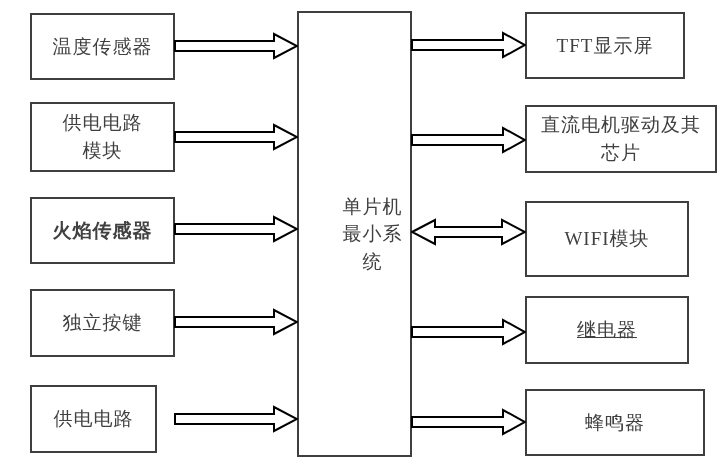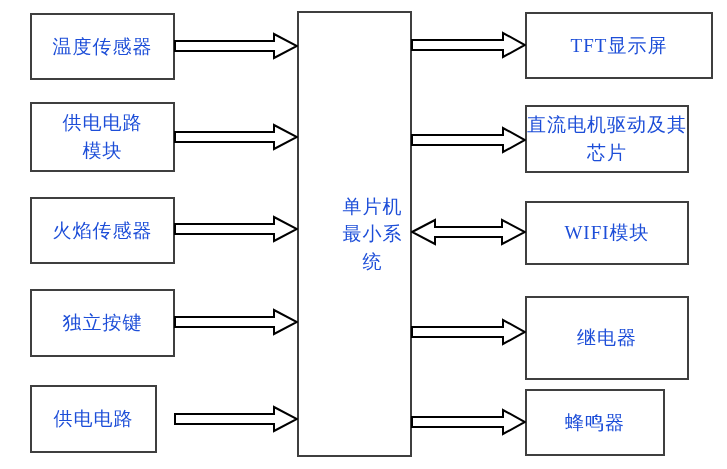--- a/index.html
+++ b/index.html
@@ -1,21 +1,21 @@
 <!DOCTYPE html>
 <html><head>
 <meta charset="utf-8">
 <style>
   html,body{margin:0;padding:0;background:#ffffff;}
   #canvas{
     position:relative;
     width:727px;height:469px;
     background:#ffffff;
     font-family:"Liberation Serif","DejaVu Serif",serif;
-    color:#1d4ed8;
+    color:#404040;
     overflow:hidden;
   }
   .node{
     position:absolute;
     box-sizing:border-box;
     border:2px solid #3f3f3f;
     background:#ffffff;
     display:flex;
     align-items:center;
     justify-content:center;
@@ -23,31 +23,31 @@
     font-size:19px;
     letter-spacing:1px;
     line-height:1.45;
     white-space:pre-line;
   }
   .arrow{position:absolute;display:block;}
   .arrow polygon{fill:#ffffff;stroke:#000000;stroke-width:2;stroke-linejoin:miter;}
   
   #n-temp  {left:30px; top:13px;  width:145px;height:67px;}
   #n-smoke {left:30px; top:102px; width:145px;height:70px;}
-  #n-flame {left:30px; top:197px; width:145px;height:67px;}
+  #n-flame {left:30px; top:197px; width:145px;height:67px;font-weight:bold;}
   #n-key   {left:30px; top:289px; width:145px;height:68px;text-align:center;}
   #n-power {left:30px; top:385px; width:127px;height:68px;}
   
   #n-mcu   {left:297px;top:11px;  width:115px;height:446px;padding-left:36px;}
   
-  #n-tft   {left:525px;top:12px;  width:188px;height:67px;}
-  #n-motor {left:525px;top:105px; width:164px;height:68px;}
-  #n-wifi  {left:525px;top:201px; width:164px;height:64px;}
-  #n-relay {left:525px;top:296px; width:164px;height:84px;}
-  #n-buzz  {left:525px;top:389px; width:140px;height:67px;}
+  #n-tft   {left:525px;top:12px;  width:160px;height:67px;}
+  #n-motor {left:525px;top:105px; width:192px;height:68px;}
+  #n-wifi  {left:525px;top:201px; width:164px;height:76px;}
+  #n-relay {left:525px;top:296px; width:164px;height:68px;text-decoration:underline;}
+  #n-buzz  {left:525px;top:389px; width:180px;height:67px;}
   
   #a-temp  {left:174px;top:31px;}
   #a-smoke {left:174px;top:122px;}
   #a-flame {left:174px;top:214px;}
   #a-key   {left:174px;top:307px;}
   #a-power {left:174px;top:404px;}
   
   #a-tft   {left:411px;top:30px;}
   #a-motor {left:411px;top:125px;}
   #a-wifi  {left:411px;top:217px;}

